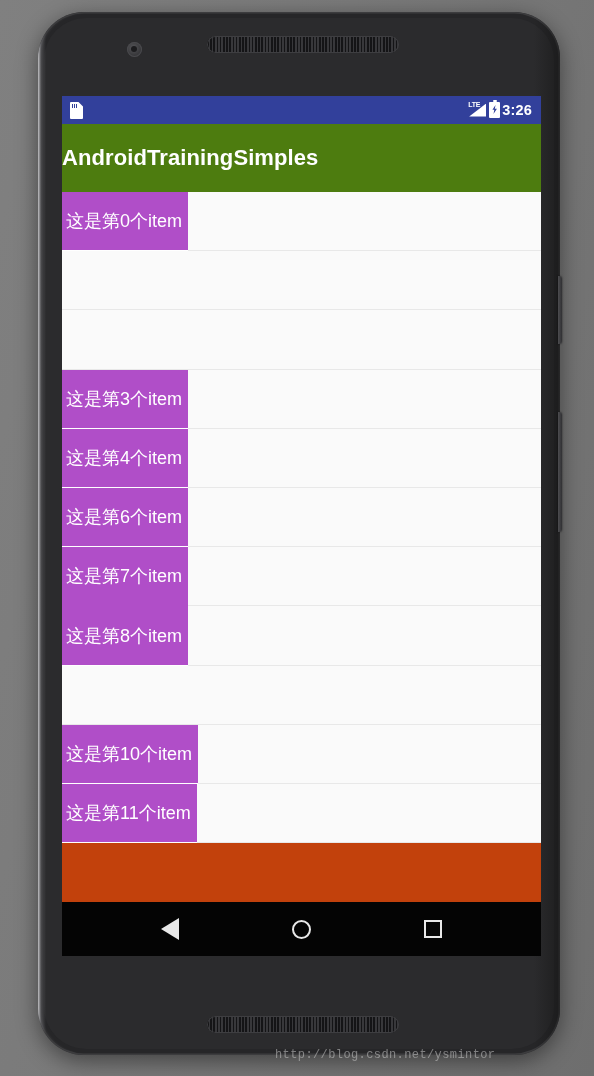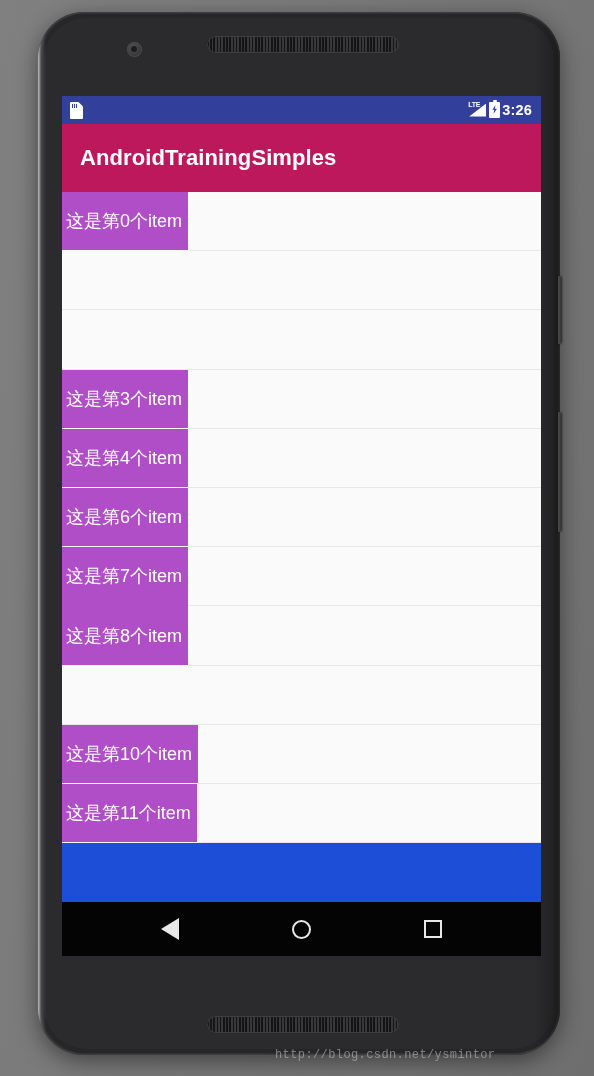--- a/index.html
+++ b/index.html
@@ -238,36 +238,35 @@
   #status-time {
     font-size: 14.5px;
     font-weight: bold;
     letter-spacing: 0.2px;
     color: #ffffff;
   }
 
   
   #app-bar {
     height: 68px;
-    background: #be185d;
-    display: flex;
-    align-items: center;
-    padding-left: 18px;
+    background: #4d7c0f;
+    display: flex;
+    align-items: center;
     box-sizing: border-box;
   }
   #app-bar-title {
     color: #ffffff;
     font-size: 22px;
     font-weight: bold;
     letter-spacing: 0.1px;
   }
 
   
   #list {
-    background: #1d4ed8;
+    background: #c2410c;
     height: calc(860px - 28px - 68px - 54px);
     overflow: hidden;
   }
   .list-row {
     height: 59.2px;
     box-sizing: border-box;
     border-bottom: 1.2px solid #e8e8e8;
     display: flex;
     align-items: stretch;
     background: #fafafa;

